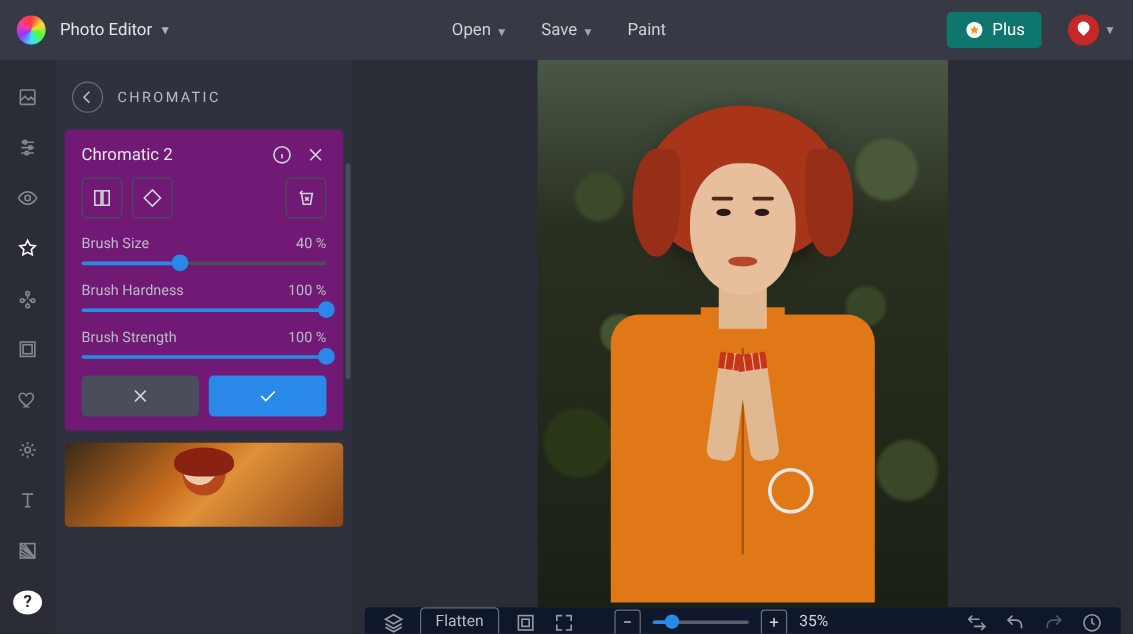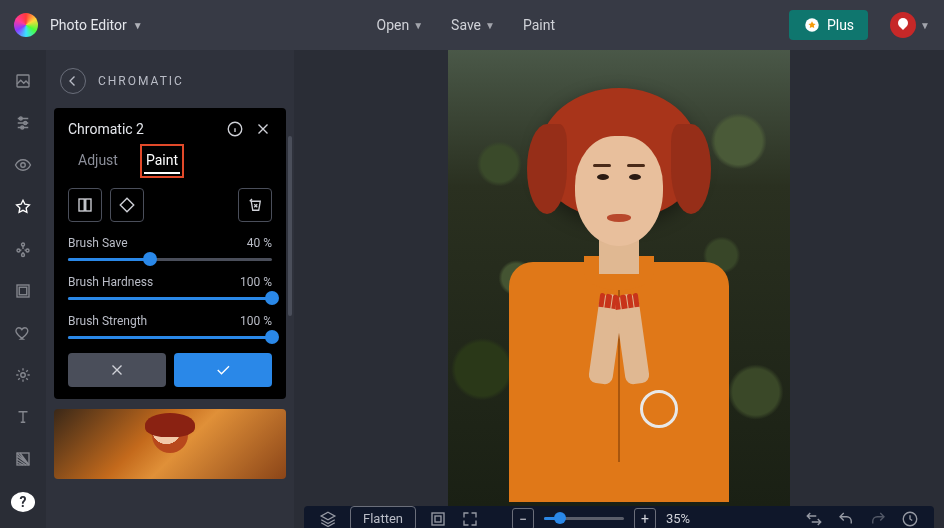--- a/index.html
+++ b/index.html
@@ -1,34 +1,34 @@
 <!DOCTYPE html>
 <html><head>
 <meta charset="utf-8">
 <style>
 *{box-sizing:border-box;margin:0;padding:0;font-family:-apple-system,BlinkMacSystemFont,"Segoe UI",Roboto,sans-serif}
 body{width:944px;height:528px;background:#2a2d36;color:#d0d2d8;overflow:hidden}
 .topbar{height:50px;background:#373a45;display:flex;align-items:center;padding:0 14px;gap:12px}
 .logo{width:24px;height:24px;border-radius:50%;background:conic-gradient(#ff3a3a,#ffd83a,#4bff3a,#3ae0ff,#8a3aff,#ff3a9a,#ff3a3a)}
 .app-title{font-size:14px;color:#e4e6eb;display:flex;align-items:center;gap:6px;cursor:pointer}
 .spacer{flex:1}
-.top-btn{font-size:14px;color:#d0d2d8;background:none;border:none;cursor:pointer;display:flex;align-items:center;gap:4px;padding:6px 8px}
+.top-btn{font-size:14px;color:#d0d2d8;background:none;border:none;cursor:pointer;display:flex;align-items:flex-end;gap:4px;padding:6px 8px}
 .plus-btn{background:#0f766e;color:#fff;padding:6px 14px;border-radius:4px;display:flex;align-items:center;gap:6px;cursor:pointer;font-size:14px}
 .avatar{width:26px;height:26px;border-radius:50%;background:#c62828;position:relative;cursor:pointer}
 .avatar::after{content:"";position:absolute;top:6px;left:8px;width:10px;height:10px;background:#fff;border-radius:50% 50% 0 50%;transform:rotate(45deg)}
 .main{display:flex;height:480px}
 .iconbar{width:46px;background:#2a2d36;display:flex;flex-direction:column;align-items:center;padding-top:22px;gap:24px}
 .iconbar .ico{width:22px;height:22px;cursor:pointer;opacity:0.55;display:flex;align-items:center;justify-content:center}
 .iconbar .ico.active{opacity:1;color:#fff}
 .help{margin-top:auto;margin-bottom:18px;width:24px;height:24px;border-radius:50%;background:#fff;color:#2a2d36;display:flex;align-items:center;justify-content:center;font-weight:bold;font-size:14px;cursor:pointer}
 .sidepanel{width:248px;background:#2f323c;display:flex;flex-direction:column;padding-top:18px}
 .panel-header{display:flex;align-items:center;gap:12px;padding:0 14px 14px 14px;color:#b9bcc6}
 .back-btn{width:26px;height:26px;border:1.5px solid #6a6e7a;border-radius:50%;display:flex;align-items:center;justify-content:center;cursor:pointer}
 .breadcrumb{font-size:12px;letter-spacing:2px}
-.card{background:#000000;margin:0 8px;border-radius:4px;padding:12px 14px;position:relative}
+.card{background:#701a75;margin:0 8px;border-radius:4px;padding:12px 14px;position:relative}
 .scroll-ind{position:absolute;right:-6px;top:28px;width:4px;height:180px;background:#4a4e5a;border-radius:2px}
 .card-title{display:flex;align-items:center;justify-content:space-between;margin-bottom:10px}
 .card-title-text{font-size:14px;color:#e4e6eb}
 .card-title-icons{display:flex;gap:10px;align-items:center}
 .info-ico,.close-ico{cursor:pointer;width:18px;height:18px;display:flex;align-items:center;justify-content:center}
 .tabs{display:flex;gap:24px;margin-bottom:14px;padding-left:8px}
 .tab{font-size:14px;color:#8b8e99;cursor:pointer;padding:4px 2px}
 .tab.active{color:#fff;border-bottom:2px solid #fff}
 .tab.highlight{outline:2px solid #e24a2a;outline-offset:2px}
 .tool-row{display:flex;gap:8px;margin-bottom:14px}
@@ -212,24 +212,20 @@
               </svg>
             </div>
           <div class="close-ico">
               <svg viewBox="0 0 24 24">
                 <path d="M6 6l12 12M18 6L6 18"></path>
               </svg>
             </div>
         </div>
       </div>
 
-      <div class="tabs">
-        <div class="tab">Adjust</div>
-        <div class="tab active highlight">Paint</div>
-      </div>
 
       <div class="tool-row">
         <div class="tool-btn">
             <svg viewBox="0 0 24 24">
               <rect x="4" y="4" width="7" height="16"></rect>
               <rect x="13" y="4" width="7" height="16"></rect>
             </svg>
           </div>
         <div class="tool-btn">
             <svg viewBox="0 0 24 24">
@@ -239,21 +235,21 @@
         <div class="tool-btn right">
             <svg viewBox="0 0 24 24">
               <path d="M7 7h12l-2 12H9zM5 7l3-3"></path>
               <path d="M11 11l4 4M15 11l-4 4"></path>
             </svg>
           </div>
       </div>
 
       <div class="slider-group">
         <div class="slider-label">
-          <span>Brush Save</span>
+          <span>Brush Size</span>
           <span>40 %</span>
         </div>
         <div class="slider-track">
           <div class="slider-fill" style="width:40%"></div>
           <div class="slider-thumb" style="left:40%"></div>
         </div>
       </div>
 
       <div class="slider-group">
         <div class="slider-label">

